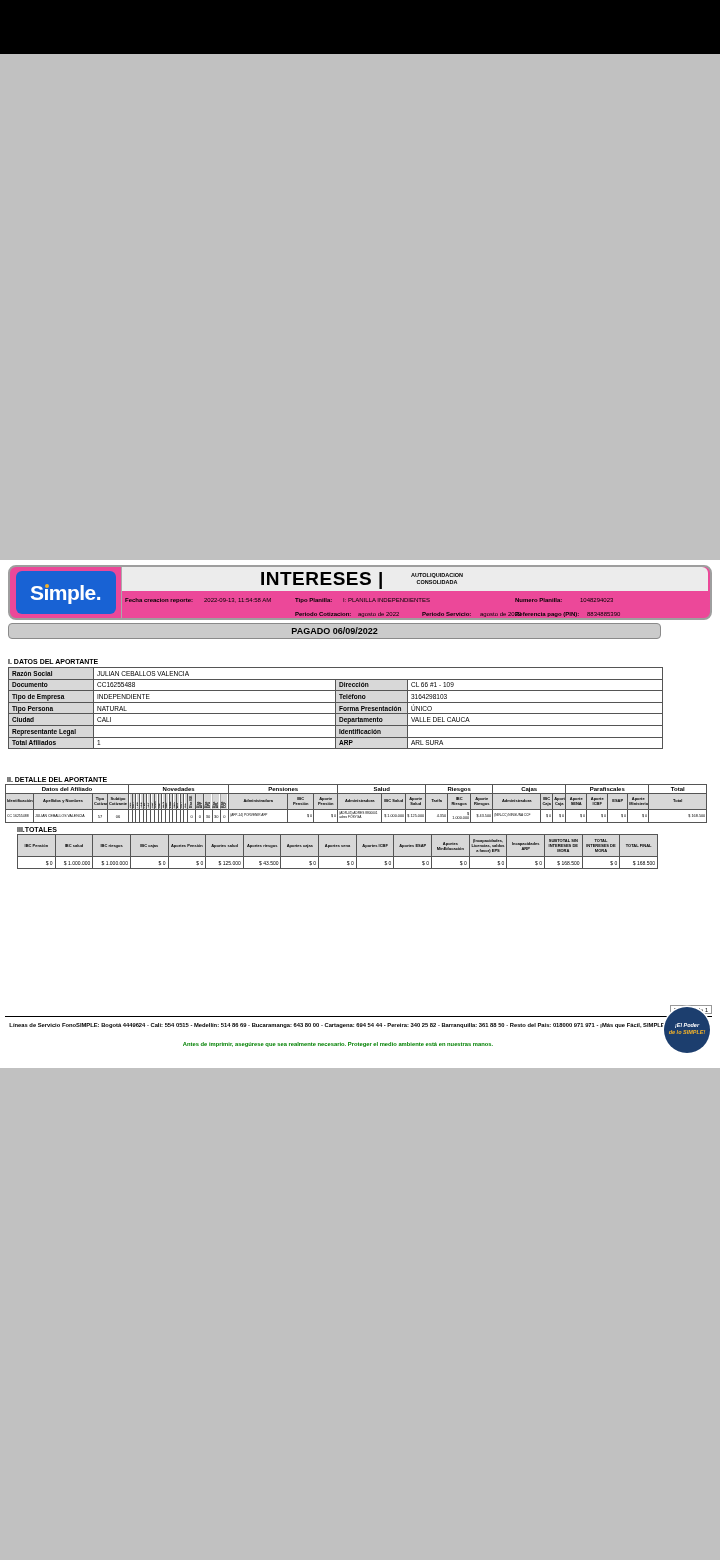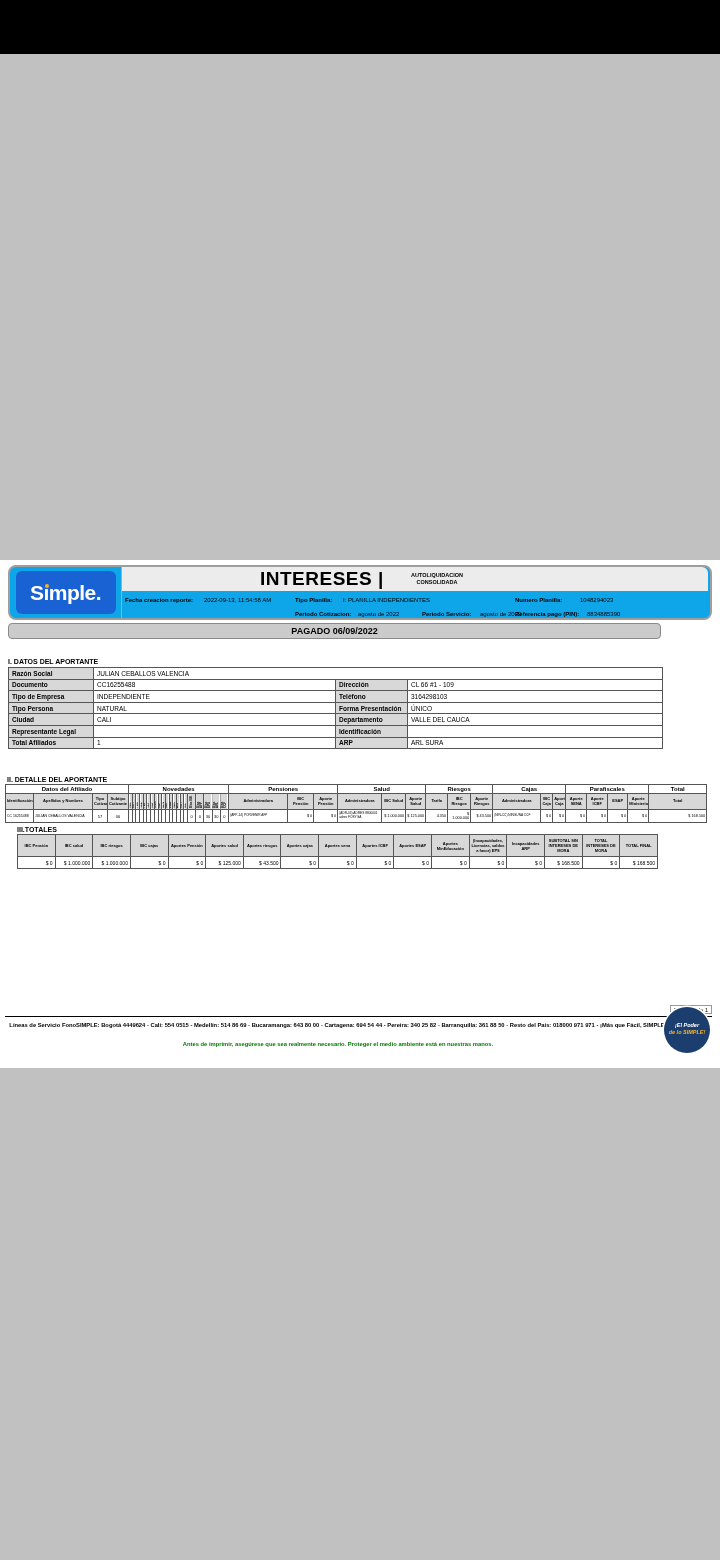--- a/index.html
+++ b/index.html
@@ -3,21 +3,21 @@
 <meta charset="utf-8">
 <style>
   * { margin:0; padding:0; box-sizing:border-box; }
   html,body { width:720px; }
   body { font-family:"Liberation Sans", sans-serif; background:#777; }
   .screen { position:relative; width:720px; height:1560px; background:var(--viewer-bg,#c1c1c1); overflow:hidden; }
   .status-bar { position:absolute; left:0; top:0; width:720px; height:54px; background:#000; }
   .page { position:absolute; left:0; top:560px; width:720px; height:508px; background:#fff; color:#000; }
 
   
-  .header-box { position:absolute; left:8px; top:5px; width:704px; height:55px; border:2px solid #9e9e9e; border-radius:8px; background:#0ea5e9; }
+  .header-box { position:absolute; left:8px; top:5px; width:704px; height:55px; border:2px solid #9e9e9e; border-radius:8px; background:#ec4899; }
   .logo-cell { position:absolute; left:0; top:0; width:112px; height:51px; border-right:1px solid #aaa; display:flex; align-items:center; justify-content:center; }
   .logo-box { position:relative; width:100px; height:43px; background:var(--brand-blue,#1862d4); border-radius:6px; display:flex; align-items:center; justify-content:center; }
   .logo-text { position:relative; color:#fff; font-weight:bold; font-size:21px; letter-spacing:-0.5px; }
   .i-dot { position:absolute; left:15.5px; top:3.5px; width:4px; height:4px; border-radius:50%; background:var(--dot-yellow,#f3b229); }
   .title-strip { position:absolute; left:112px; top:0; width:586px; height:24px; background:#ececec; border-radius:0 6px 0 0; }
   .doc-title { position:absolute; left:250px; top:1px; font-size:19px; font-weight:bold; letter-spacing:0.5px; }
   .doc-subtitle { position:absolute; left:382px; top:5px; width:90px; text-align:center; font-size:5.5px; font-weight:bold; line-height:7px; }
   .hf { position:absolute; font-size:6px; line-height:7px; white-space:nowrap; }
   .hf.b { font-weight:bold; }
 

